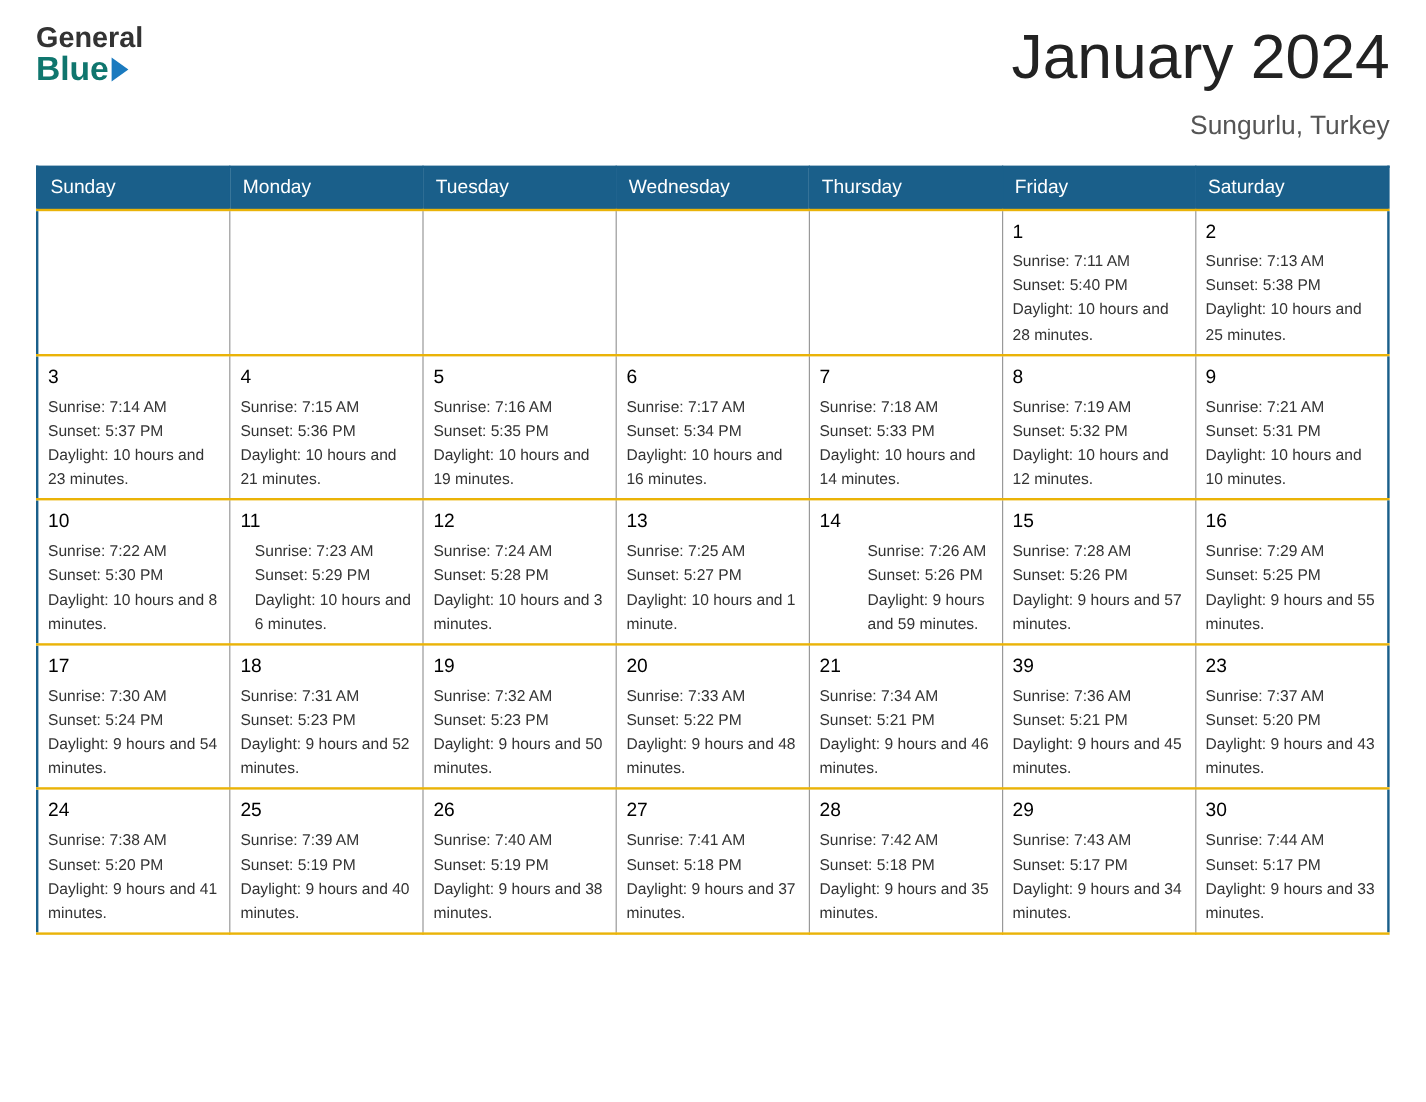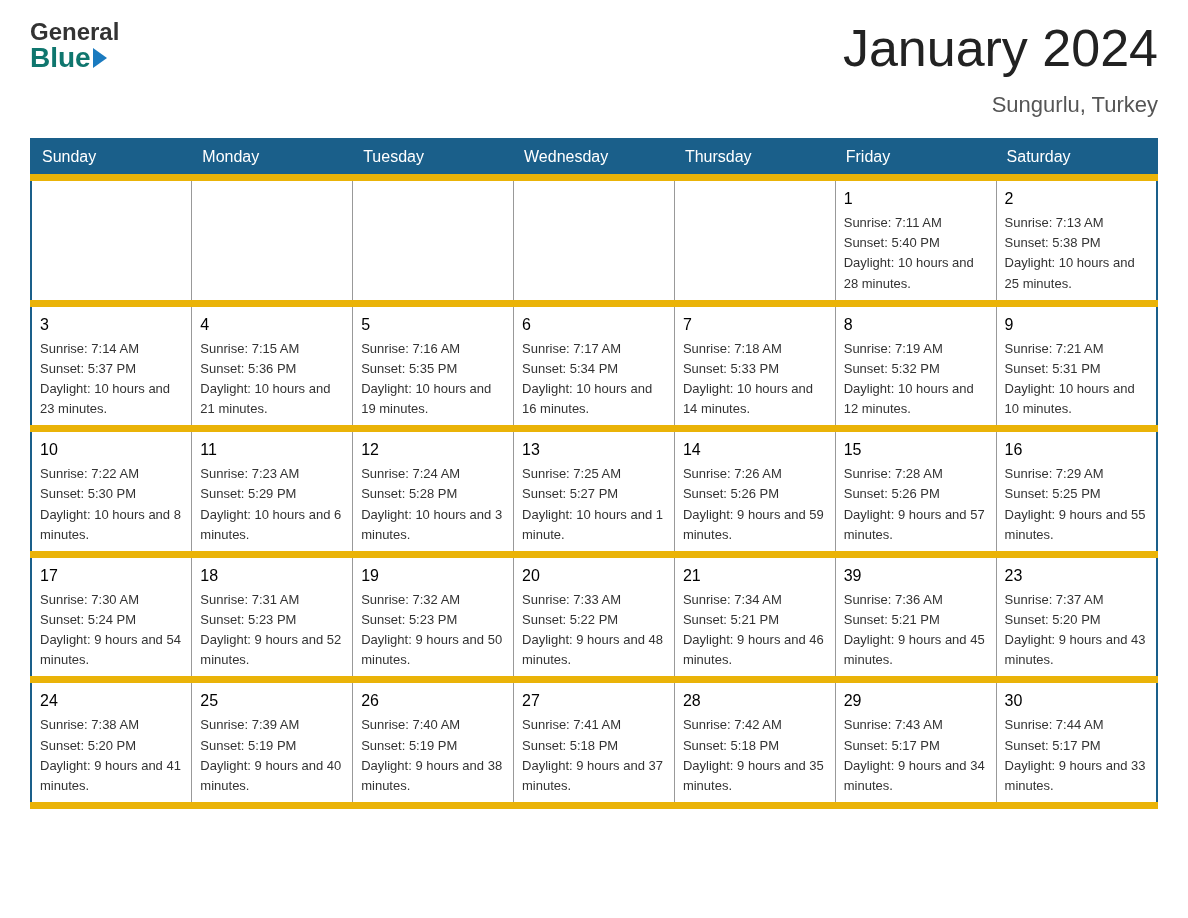--- a/index.html
+++ b/index.html
@@ -76,21 +76,21 @@
       vertical-align: top;
       padding: 6px 8px;
       border: 1px solid #999;
       width: 14.28%;
       min-height: 90px;
       font-size: 12.5px;
       color: #333;
       line-height: 1.5;
     }
     .calendar tr {
-      border-bottom: 7px solid #eab308;
+      border-bottom: 2px solid #eab308;
     }
     .day-number {
       font-size: 16px;
       font-weight: normal;
       color: #000;
       display: block;
       margin-bottom: 2px;
     }
     .day-info {
       font-size: 13px;
@@ -196,39 +196,39 @@
       </tr>
       <tr>
         <td>
           <span class="day-number">10</span>
           <div class="day-info" style="white-space: pre-line;">Sunrise: 7:22 AM
 Sunset: 5:30 PM
 Daylight: 10 hours and 8 minutes.</div>
         </td>
         <td>
           <span class="day-number">11</span>
-          <div class="day-info" style="white-space: pre-line;">Sunrise: 7:23 AM
+          <div class="day-info" style="white-space: pre-line; margin-left: 12px;">Sunrise: 7:23 AM
 Sunset: 5:29 PM
 Daylight: 10 hours and 6 minutes.</div>
         </td>
         <td>
           <span class="day-number">12</span>
           <div class="day-info" style="white-space: pre-line;">Sunrise: 7:24 AM
 Sunset: 5:28 PM
 Daylight: 10 hours and 3 minutes.</div>
         </td>
         <td>
           <span class="day-number">13</span>
           <div class="day-info" style="white-space: pre-line;">Sunrise: 7:25 AM
 Sunset: 5:27 PM
 Daylight: 10 hours and 1 minute.</div>
         </td>
         <td>
           <span class="day-number">14</span>
-          <div class="day-info" style="white-space: pre-line;">Sunrise: 7:26 AM
+          <div class="day-info" style="white-space: pre-line; margin-left: 40px;">Sunrise: 7:26 AM
 Sunset: 5:26 PM
 Daylight: 9 hours and 59 minutes.</div>
         </td>
         <td>
           <span class="day-number">15</span>
           <div class="day-info" style="white-space: pre-line;">Sunrise: 7:28 AM
 Sunset: 5:26 PM
 Daylight: 9 hours and 57 minutes.</div>
         </td>
         <td>

